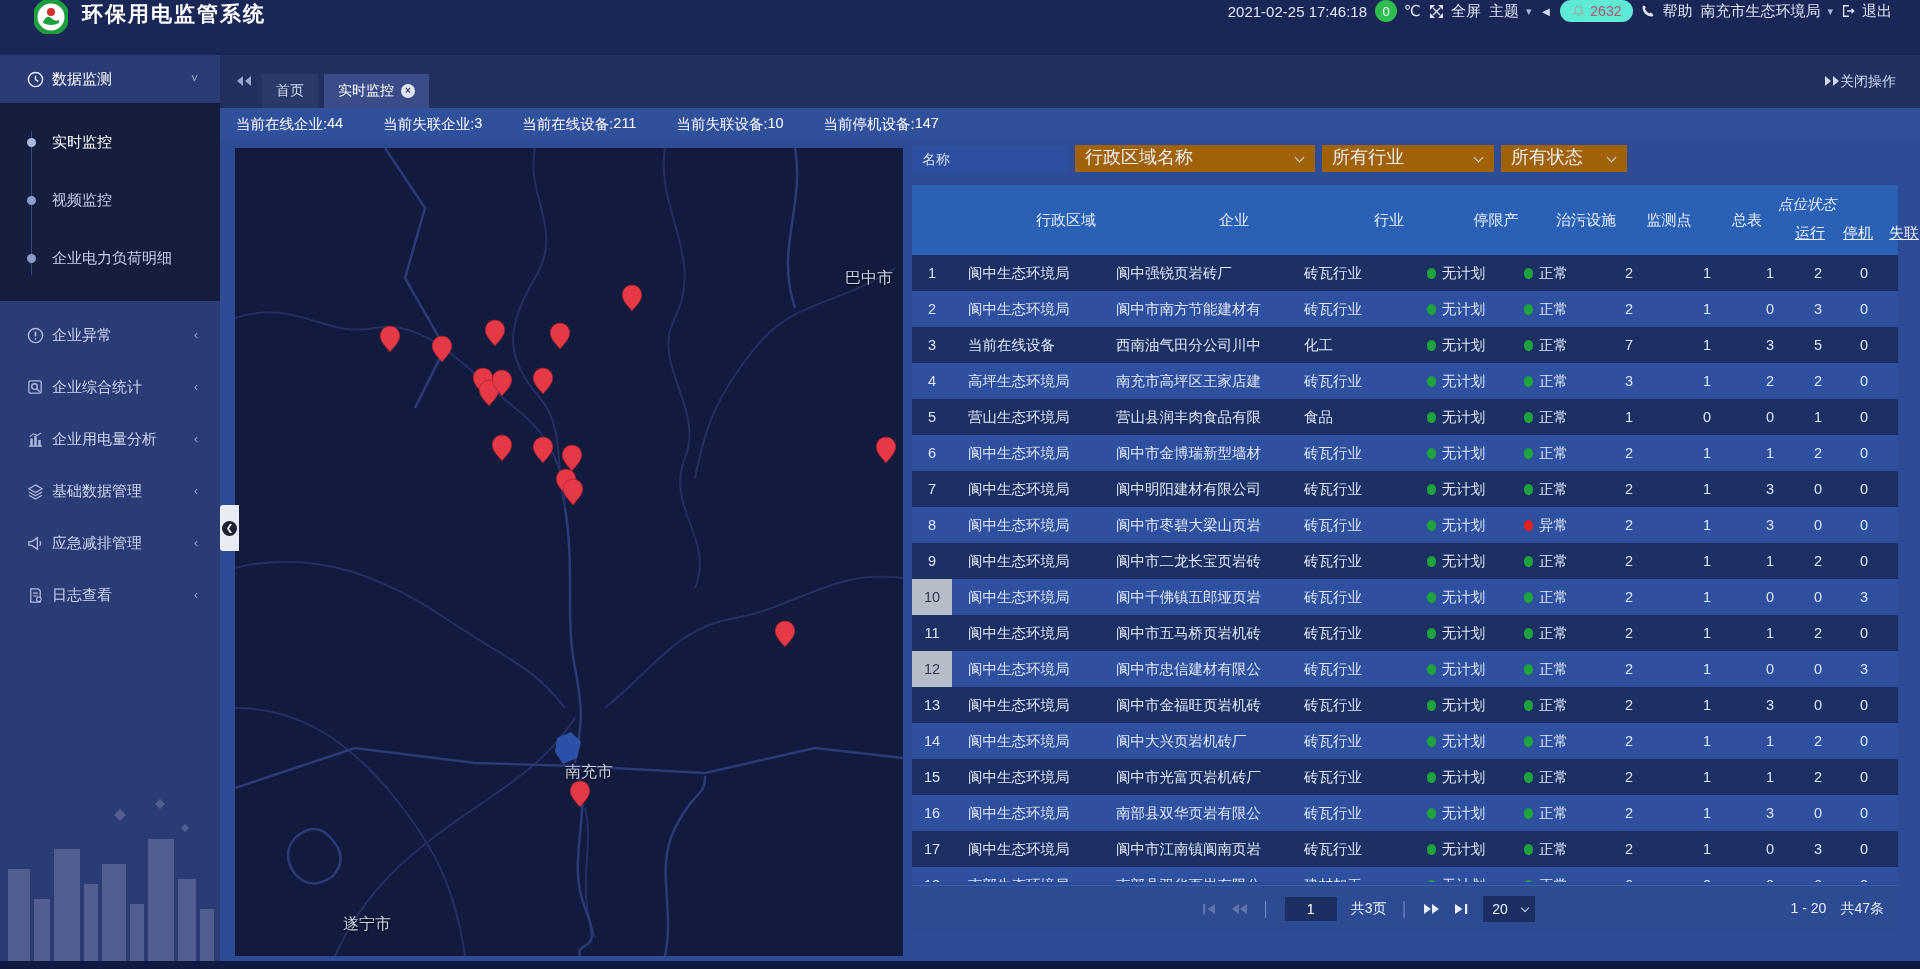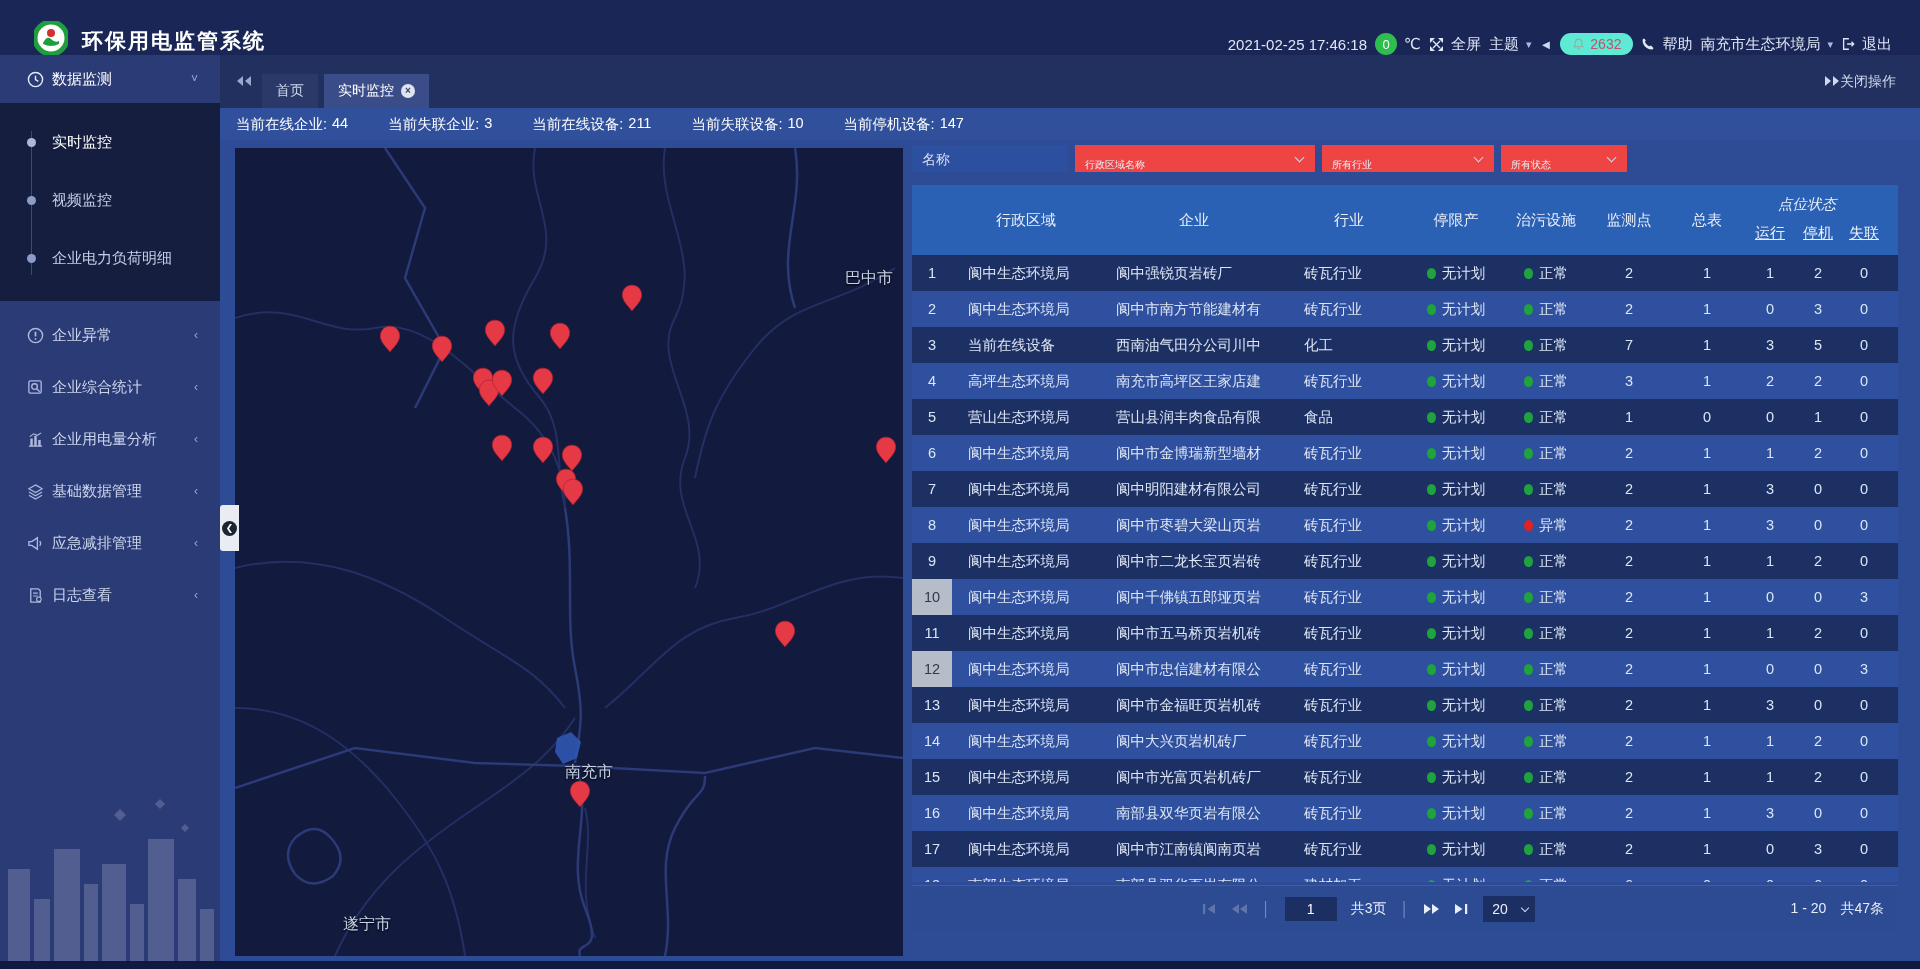--- a/index.html
+++ b/index.html
@@ -1,21 +1,21 @@
 <!DOCTYPE html>
 <html><head>
 <meta charset="utf-8">
 <style>
   * { margin:0; padding:0; box-sizing:border-box; }
   html,body { width:1920px; height:969px; overflow:hidden; }
   body { font-family:"Liberation Sans","DejaVu Sans",sans-serif; background:#2e4c96; color:#e9eef9; }
   .page { position:relative; width:1920px; height:969px; }
 
   
-  .hdr { position:absolute; left:0; top:0; width:1920px; height:55px; background:#1a2656; display:flex; align-items:flex-end; z-index:30; }
+  .hdr { position:absolute; left:0; top:0; width:1920px; height:55px; background:#1a2656; display:flex; align-items:flex-start; z-index:30; }
   .logo { width:34px; height:34px; margin-left:34px; }
   .hdr-title { font-size:21px; font-weight:bold; letter-spacing:2px; margin-left:14px; color:#fff; }
   .hdr-right { margin-left:auto; display:flex; align-items:center; gap:8px; padding-right:28px; font-size:15px; color:#dfe6f5; }
   .hdr-item { display:flex; align-items:center; gap:7px; white-space:nowrap; }
   .temp-badge { width:22px; height:22px; border-radius:50%; background:#2fbd4f; color:#fff; font-size:13px; display:flex; align-items:center; justify-content:center; }
   .caret { font-size:11px; color:#aeb9dd; }
   .noti-pill { display:flex; align-items:center; gap:5px; background:#5eead4; border-radius:12px; padding:3px 12px; color:#bb5570; font-size:14px; }
   .spk { font-size:13px; color:#cfd8ee; }
 
   
@@ -37,42 +37,42 @@
   
   .tabbar { position:absolute; left:220px; top:55px; width:1700px; height:53px; background:#21305f; display:flex; align-items:flex-end; z-index:10; }
   .tab-nav { align-self:center; margin:0 10px 0 16px; color:#8fa0cc; }
   .tab { height:34px; display:flex; align-items:center; padding:0 14px; margin-right:6px; background:#2a3968; color:#cfd8ee; font-size:14px; cursor:pointer; }
   .tab.active { background:#3b4d88; color:#fff; }
   .tab-close { width:14px; height:14px; margin-left:7px; border-radius:50%; background:#dfe4f0; color:#36406b; font-size:10px; line-height:14px; text-align:center; font-weight:bold; }
   .tabbar-right { margin-left:auto; align-self:center; display:flex; align-items:center; padding-right:24px; color:#cfd8ee; font-size:14px; }
 
   
   .stats { position:absolute; left:220px; top:108px; width:1700px; height:32px; background:#30509c; display:flex; align-items:center; gap:40px; padding-left:16px; font-size:14.5px; z-index:9; }
-  .stat { display:flex; gap:5px; color:#fff; }
+  .stat { display:flex; color:#fff; }
 
   
   .map { position:absolute; left:235px; top:148px; width:668px; height:808px; background:#121a3e; overflow:hidden; }
   .map svg.roads { position:absolute; left:0; top:0; }
   .city { position:absolute; color:#c9d2e6; font-size:16px; text-shadow:0 1px 2px #000; white-space:nowrap; }
   .pin { position:absolute; width:22px; height:28px; }
   .collapse-tab { position:absolute; left:220px; top:505px; width:19px; height:46px; background:#e9ecf2; border-radius:3px 0 0 3px; display:flex; align-items:center; justify-content:center; cursor:pointer; z-index:25; }
   .collapse-tab .circ { width:15px; height:15px; border-radius:50%; background:#1c2333; color:#fff; font-size:9px; display:flex; align-items:center; justify-content:center; }
 
   
   .panel { position:absolute; left:912px; top:145px; width:996px; height:787px; }
   .filters { display:flex; gap:7px; height:27px; }
   .f-input { width:156px; height:27px; background:#2c509f; border:none; outline:none; color:#e9eef9; font-size:14px; padding:0 10px; font-family:inherit; }
   .f-input::placeholder { color:#d5ddf0; opacity:1; }
-  .f-select { position:relative; height:27px; background:#ef4444; color:#e9eef9; font-size:10px; display:flex; align-items:flex-end; padding:0 10px; cursor:pointer; }
+  .f-select { position:relative; height:27px; background:#a16207; color:#e9eef9; font-size:18px; display:flex; align-items:flex-start; padding:0 10px; cursor:pointer; }
   .f-select .chev { position:absolute; right:12px; top:9px; width:7px; height:7px; border-right:1.5px solid #cdd7ee; border-bottom:1.5px solid #cdd7ee; transform:rotate(45deg); }
   .w-region{width:240px;} .w-industry{width:172px;} .w-status{width:126px;}
 
   .grid-cols { display:grid; grid-template-columns:40px 148px 188px 122px 92px 88px 78px 78px 48px 48px 44px; }
   .thead { position:relative; margin-top:13px; height:70px; background:#2a61b4; font-size:15px; color:#e8eef9; width:986px; }
-  .thead .grid-cols { height:70px; }
+  .thead .grid-cols { height:70px;padding-left:40px; }
   .th { display:flex; align-items:center; justify-content:center; }
   .th.sub { align-items:flex-end; padding-bottom:12px;text-decoration:underline; }
   .group-label { position:absolute; right:16px; top:10px; width:150px; text-align:center; font-style:italic; font-size:14.5px; }
 
   .tbody { position:relative; width:986px; height:627px; overflow:hidden; }
   .trow { height:36px; font-size:14.5px; color:#dde5f4; cursor:pointer; }
   .trow.odd { background:#1d3064; }
   .trow.even { background:#2e509e; }
   .c { display:flex; align-items:center; justify-content:center; overflow:hidden; white-space:nowrap; }
   .c-region,.c-company,.c-industry { justify-content:flex-start; padding-left:16px;font-family:Liberation Serif, serif; }

